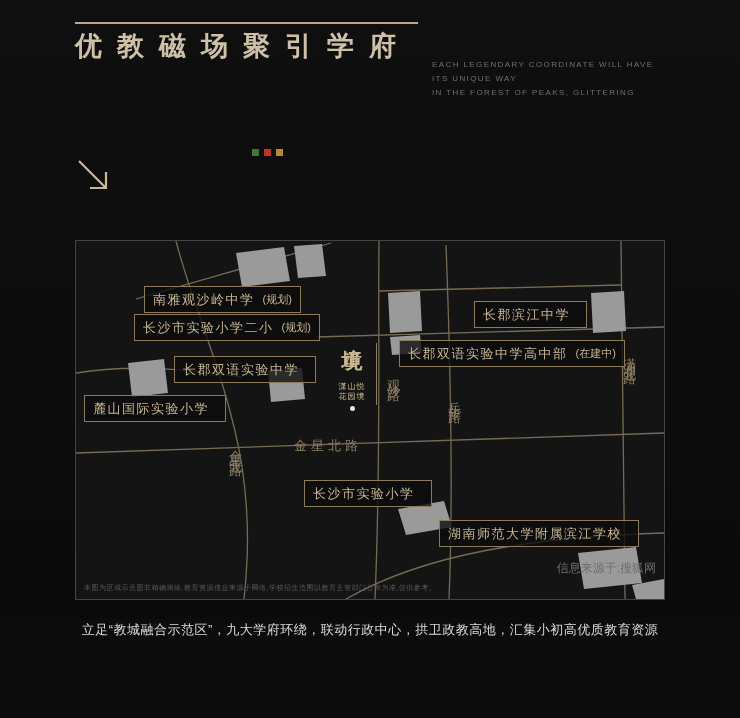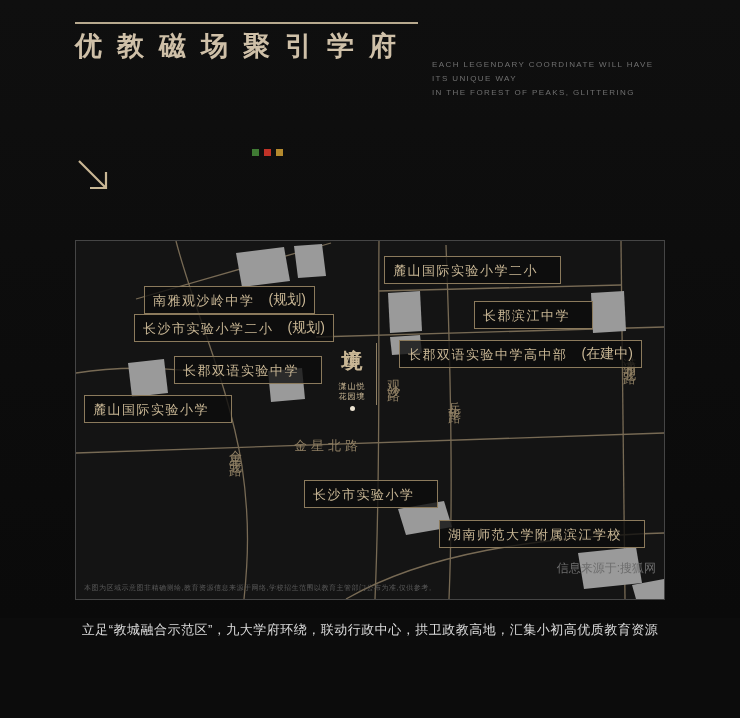--- a/index.html
+++ b/index.html
@@ -15,21 +15,21 @@
   .arrow{position:absolute;left:76px;top:158px;width:36px;height:36px}
 
   
   .legend{position:absolute;left:252px;top:149px;display:flex;gap:5px}
   .legend span{width:7px;height:7px;display:block}
 
   
   .map{position:absolute;left:75px;top:240px;width:590px;height:360px;border:1px solid #454545;background:#141414;overflow:hidden}
   .map svg.net{position:absolute;left:0;top:0}
   .school{position:absolute;border:1px solid #8b7a5c;background:rgba(12,12,12,.78);color:#c9b795;font-size:13px;line-height:16px;letter-spacing:1.5px;padding:4px 8px;white-space:nowrap;z-index:3}
-  .school .tag{font-size:14px;letter-spacing:0;margin-left:14px;vertical-align:1px}
+  .school .tag{font-size:11px;letter-spacing:0;margin-left:8px;vertical-align:1px}
   .road-v{position:absolute;writing-mode:vertical-rl;text-orientation:upright;font-size:13px;letter-spacing:5px;color:#8f7f63;z-index:2}
   .road-h{position:absolute;font-size:13px;letter-spacing:4px;color:#8f7f63;z-index:2;white-space:nowrap}
 
   .project{position:absolute;left:255px;top:100px;width:42px;text-align:center;color:#c9b795;z-index:4}
   .p-logo{display:flex;flex-direction:column;align-items:center}
   .p-top{writing-mode:vertical-rl;text-orientation:upright;font-size:14px;letter-spacing:2px;font-weight:700}
   .p-bottom{font-size:21px;font-weight:700;margin-top:2px}
   .p-divider{position:absolute;right:-4px;top:2px;width:1px;height:62px;background:#8f7f63}
   .p-sub{margin-top:7px;font-size:8px;line-height:10px;letter-spacing:1px}
   .p-sub span{display:block}
@@ -90,21 +90,20 @@
         <polygon points="52,122 88,118 92,152 56,156"></polygon>
         <polygon points="192,130 226,127 229,158 195,161"></polygon>
         <polygon points="322,268 368,260 376,286 330,294"></polygon>
         <polygon points="502,312 560,306 566,342 508,348"></polygon>
         <polygon points="556,344 588,338 588,358 560,358"></polygon>
       </g>
     </svg>
 
     <div class="school" style="left:68px;top:45px"><span>南雅观沙岭中学</span><span class="tag">(规划)</span></div>
     <div class="school" style="left:58px;top:73px"><span>长沙市实验小学二小</span><span class="tag">(规划)</span></div>
-    <div class="school" style="left:308px;top:15px"><span>麓山国际实验小学二小</span><span class="tag"></span></div>
     <div class="school" style="left:398px;top:60px"><span>长郡滨江中学</span><span class="tag"></span></div>
     <div class="school" style="left:323px;top:99px"><span>长郡双语实验中学高中部</span><span class="tag">(在建中)</span></div>
     <div class="school" style="left:98px;top:115px"><span>长郡双语实验中学</span><span class="tag"></span></div>
     <div class="school" style="left:8px;top:154px"><span>麓山国际实验小学</span><span class="tag"></span></div>
     <div class="school" style="left:228px;top:239px"><span>长沙市实验小学</span><span class="tag"></span></div>
     <div class="school" style="left:363px;top:279px"><span>湖南师范大学附属滨江学校</span><span class="tag"></span></div>
 
     <div class="road-v" style="left:150px;top:198px">金星北路</div>
     <div class="road-v" style="left:308px;top:128px">观沙路</div>
     <div class="road-v" style="left:369px;top:150px">岳华路</div>

